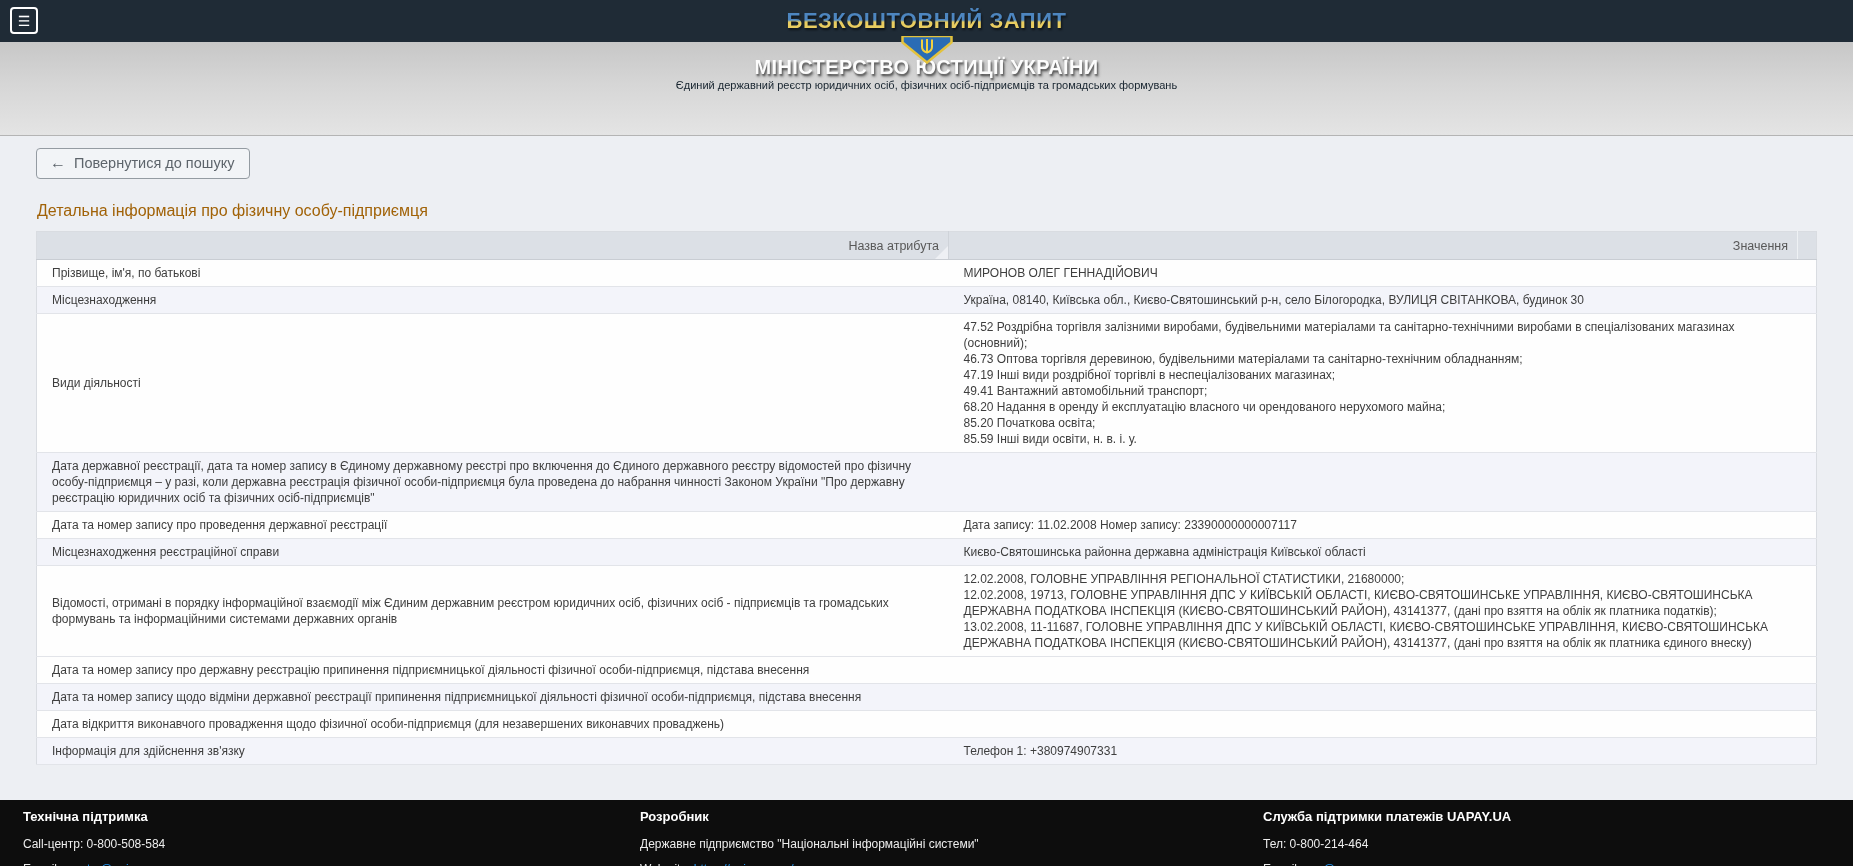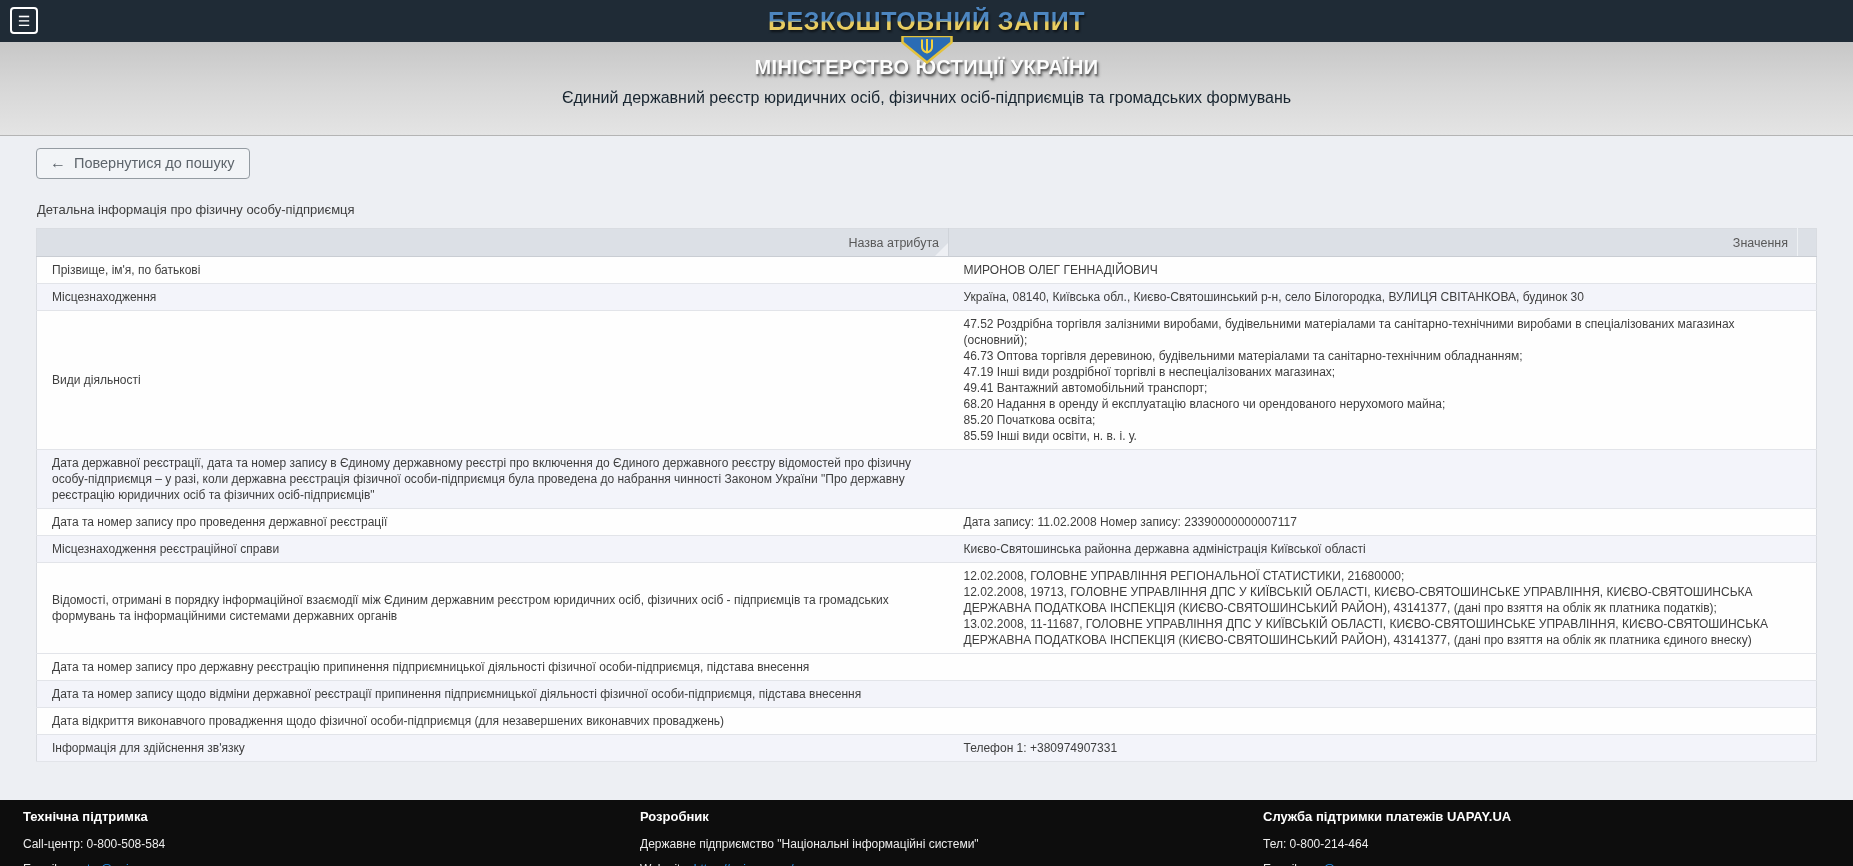--- a/index.html
+++ b/index.html
@@ -26,21 +26,21 @@
     border: 2px solid #ffffff;
     border-radius: 4px;
     background: transparent;
     color: #ffffff;
     font-size: 14px;
     line-height: 1;
     display: flex; align-items: center; justify-content: center;
     cursor: pointer;
   }
   .site-title {
-    font-size: 25px;
+    font-size: 22px;
     font-weight: bold;
     letter-spacing: .5px;
     background: linear-gradient(180deg, #4d86c0 0%, #4d86c0 46%, #e9cd60 54%, #e9cd60 100%);
     -webkit-background-clip: text;
     background-clip: text;
     color: transparent;
     filter: drop-shadow(1px 2px 1px rgba(0,0,0,.55));
   }
 
   
@@ -60,22 +60,21 @@
   }
   .ministry-title {
     padding-top: 14px;
     font-size: 20px;
     font-weight: bold;
     color: #fcfcfc;
     text-shadow: 1px 2px 2px rgba(70,70,70,.85), 2px 3px 3px rgba(0,0,0,.25);
     letter-spacing: .4px;
   }
   .registry-subtitle {
-    margin-top: 10px;
-    font-size: 16px;
+    font-size: 11px;
     color: #17242f;
   }
 
   
   .content { padding: 12px 36px 0 36px; }
   .back-btn {
     display: inline-flex;
     align-items: center;
     gap: 8px;
     padding: 6px 15px 7px 13px;
@@ -83,22 +82,22 @@
     color: #5d646b;
     background: #f2f4f7;
     border: 1px solid #949ba2;
     border-radius: 4px;
     cursor: pointer;
     font-family: "Liberation Sans", sans-serif;
   }
   .back-arrow { font-size: 16px; line-height: 1; }
   .section-title {
     margin: 23px 0 11px 1px;
-    font-size: 13px;
-    color: #404040;
+    font-size: 16px;
+    color: #a16207;
   }
 
   
   table.grid {
     width: 100%;
     border-collapse: collapse;
     font-size: 12px;
     color: #3e3e3e;
     border: 1px solid #d9dce1;
     background: #ffffff;

